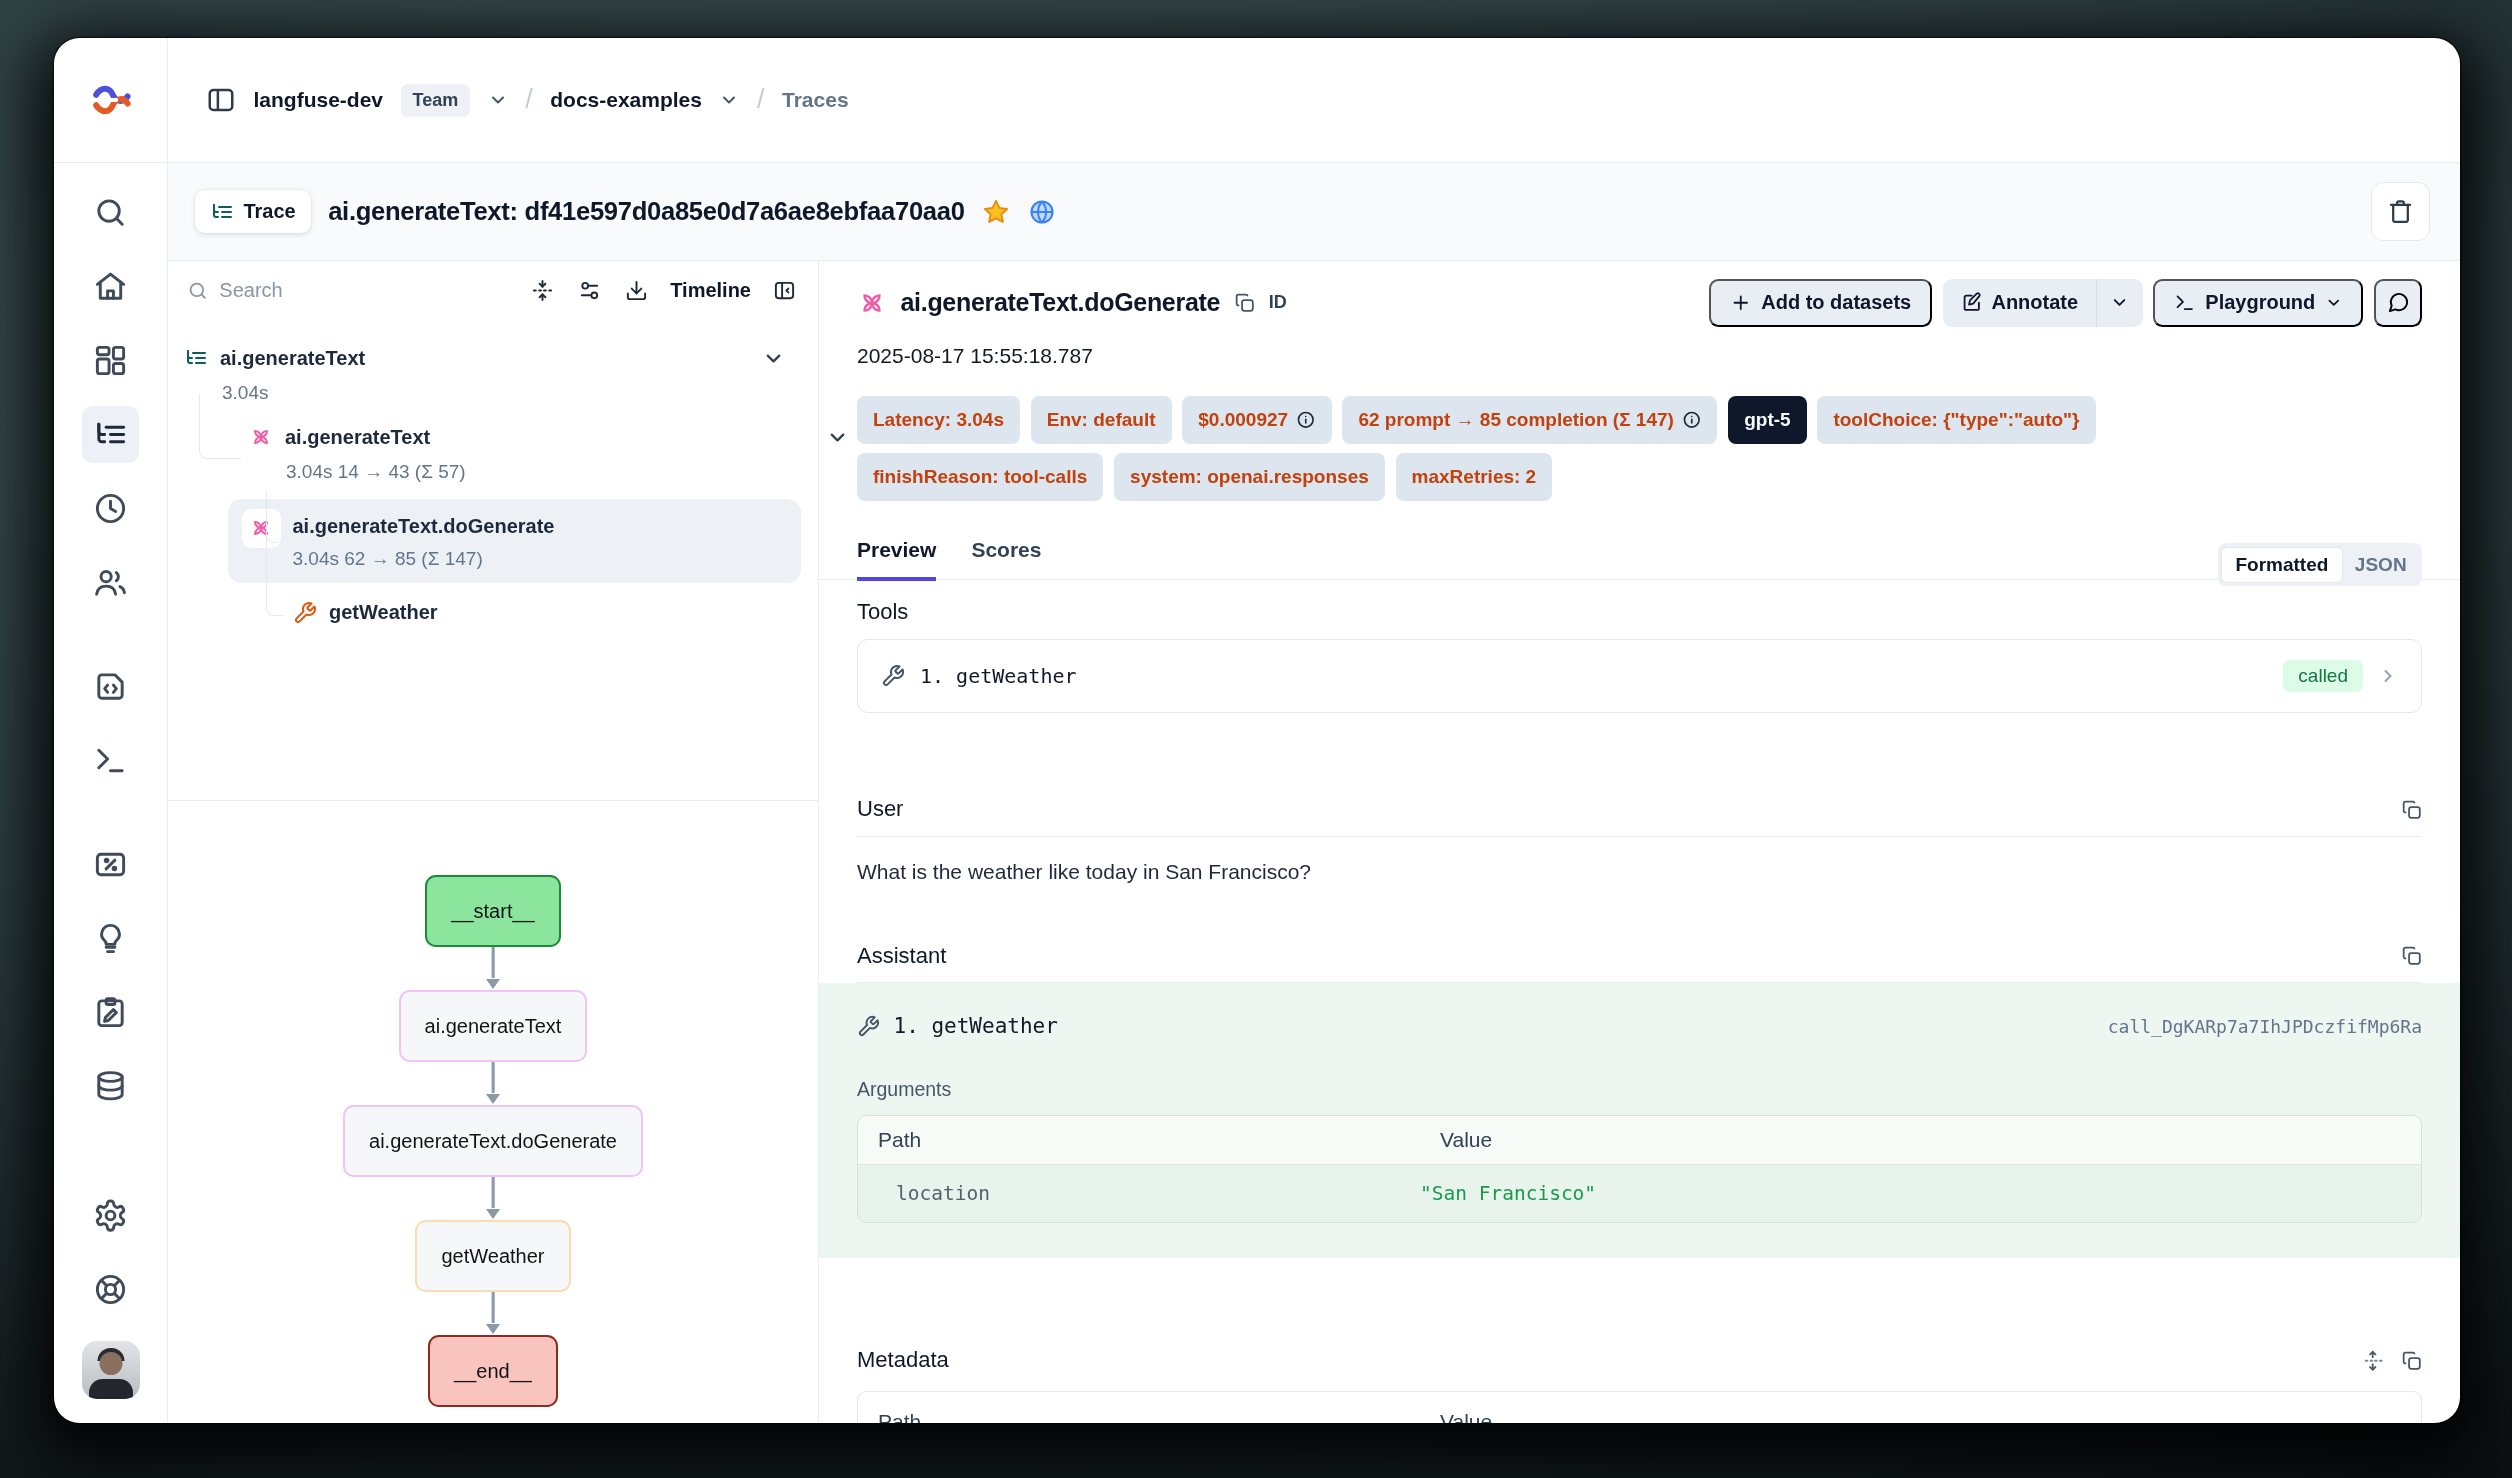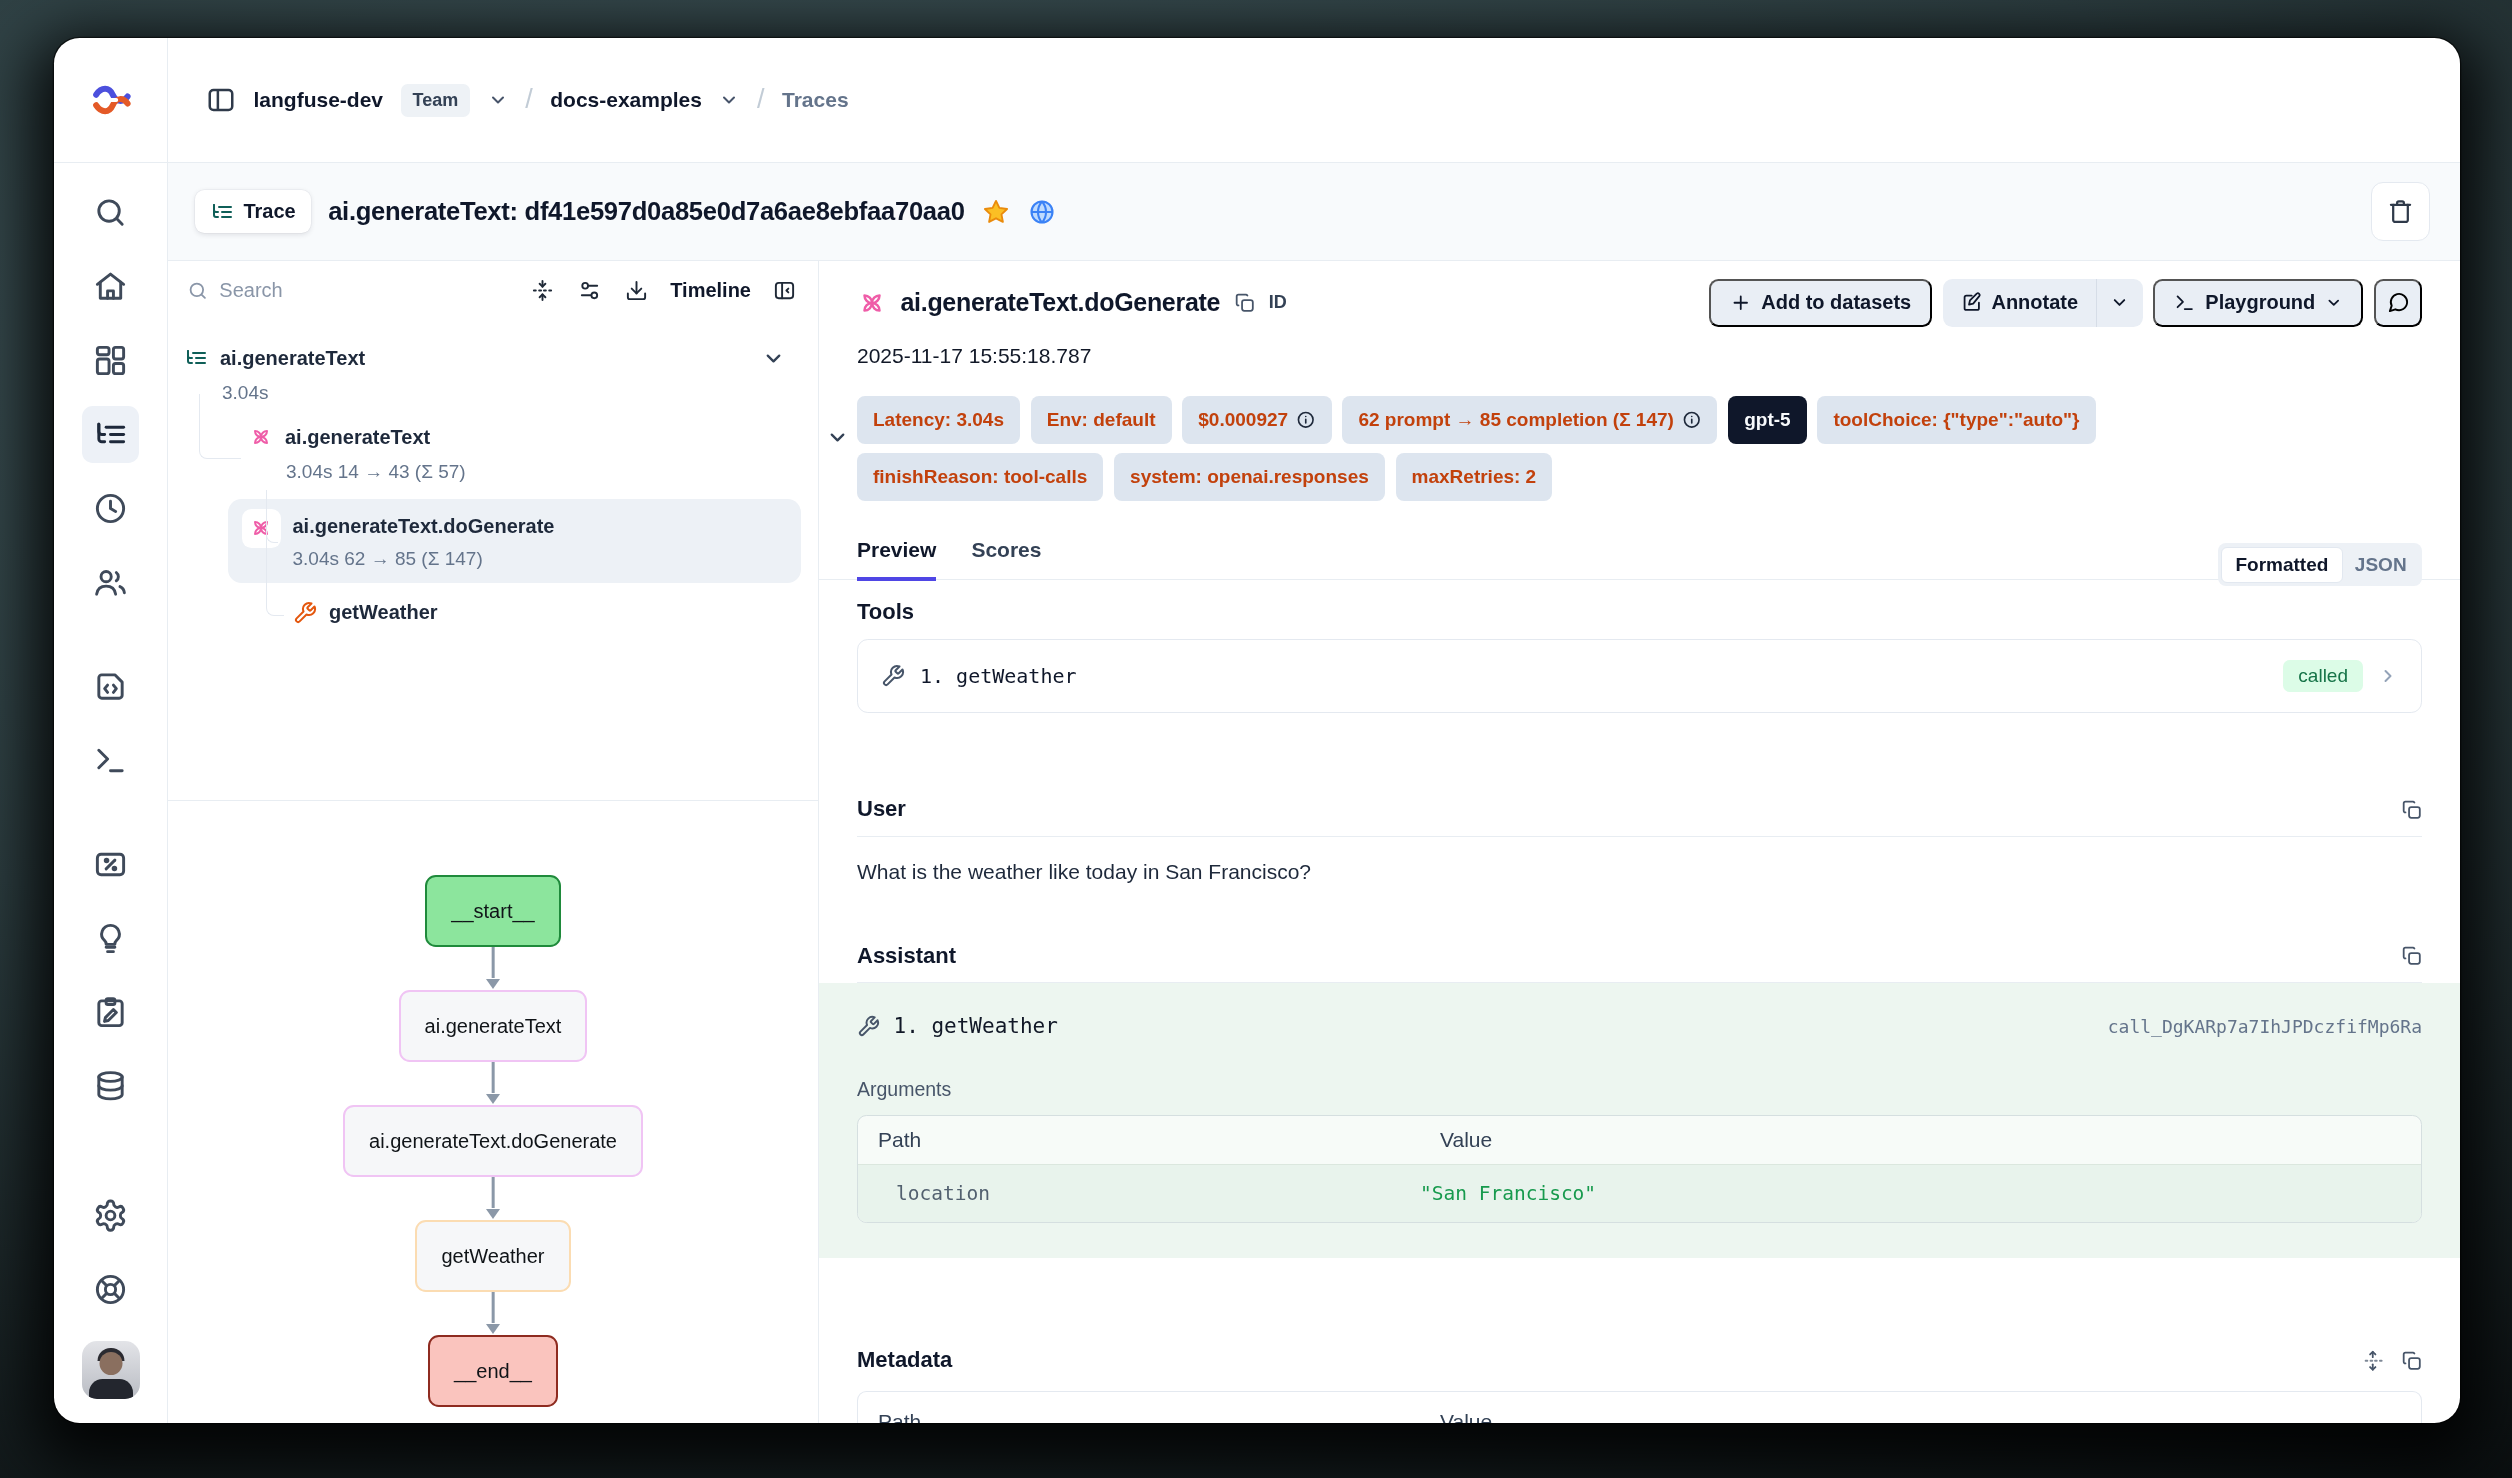--- a/index.html
+++ b/index.html
@@ -121,21 +121,21 @@
   .badge.dark { background:#0f172a; color:#f8fafc; }
   .badge svg { width:19.5px; height:19.5px; color:#1e293b; }
 
   .tabsrow { margin:31px -38px 0; padding:0 38px; border-bottom:1.3px solid #e8edf2; display:flex; gap:35px; height:48px; position:relative; }
   .tab { font-size:21px; font-weight:600; color:#334155; padding-top:5.4px; }
   .tab.active { color:#0f172a; border-bottom:4.7px solid #4f46e5; margin-bottom:-1.3px; }
   .fmt-toggle { position:absolute; right:38px; top:11px; background:#edf1f6; border-radius:8px; padding:3.4px; display:flex; align-items:center; height:43px; }
   .fmt-on { background:#fff; border:0.7px solid #e2e8f0; border-radius:6px; height:36px; display:flex; align-items:center; padding:0 13.5px; font-size:19px; font-weight:600; color:#0f172a; }
   .fmt-off { padding:0 12px; font-size:19px; font-weight:600; color:#64748b; }
 
-  .sec-h { font-size:22px; font-weight:700; color:#0f172a; }
+  .sec-h { font-size:22px; font-weight:400; color:#0f172a; }
   .tools-h { margin-top:19px; }
   .tool-card { margin-top:13.5px; border:1.3px solid #e4e9f0; border-radius:10.8px; height:74px; display:flex; align-items:center; padding:0 23px; }
   .tool-card svg.wr { width:24px; height:24px; color:#475569; flex:none; }
   .tool-card .tname { margin-left:15px; font-size:20px; color:#0f172a; }
   .called { margin-left:auto; background:#dcfce7; color:#157347; border-radius:6.7px; height:32px; display:flex; align-items:center; padding:0 15px; font-size:19px; font-weight:500; }
   .tool-card svg.cr { width:20px; height:20px; color:#94a3b8; margin-left:15px; }
 
   .sec-block { margin-top:81px; }
   .sec-row { display:flex; align-items:center; justify-content:space-between; height:31px; }
   .sec-row .icons { display:flex; gap:17.5px; color:#475569; }
@@ -502,21 +502,21 @@
               </svg>
           </button>
           <button class="sqbtn">
             <svg viewBox="0 0 24 24" fill="none" stroke="currentColor" stroke-width="2" stroke-linejoin="round">
                 <path d="M21 11.5a8.5 8.5 0 0 1-12.3 7.6L3 21l1.9-5.7A8.5 8.5 0 1 1 21 11.5z"></path>
               </svg>
           </button>
         </div>
       </div>
 
-      <div class="d-timestamp">2025-11-17 15:55:18.787</div>
+      <div class="d-timestamp">2025-08-17 15:55:18.787</div>
 
       <div class="badges">
         <span class="badge">Latency: 3.04s</span>
         <span class="badge">Env: default</span>
         <span class="badge">
             <span>$0.000927</span>
             <svg viewBox="0 0 24 24" fill="none" stroke="currentColor" stroke-width="2" stroke-linecap="round">
               <circle cx="12" cy="12" r="9"></circle>
               <path d="M12 8h.01M12 11.5V16"></path>
             </svg>

